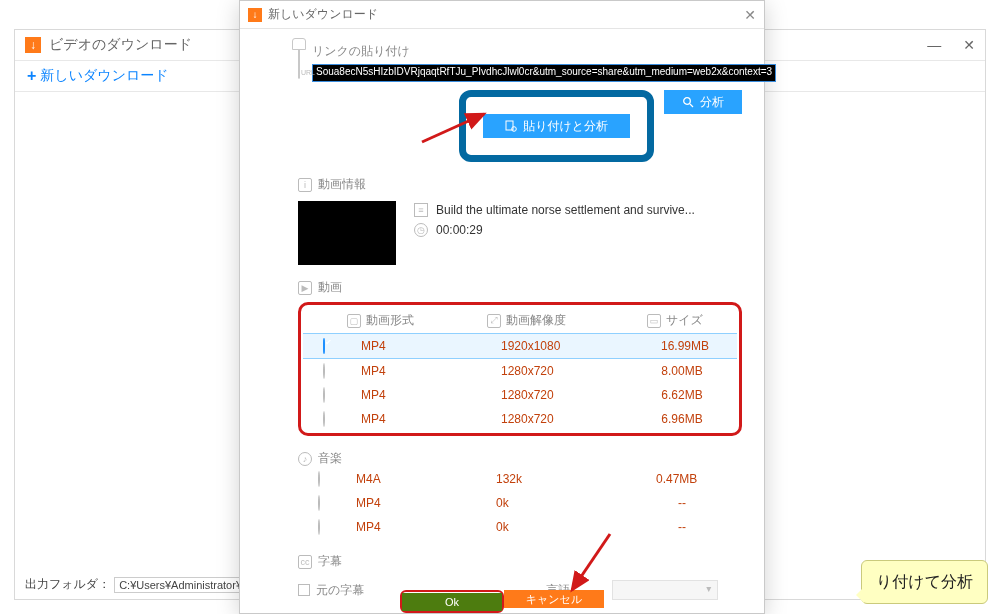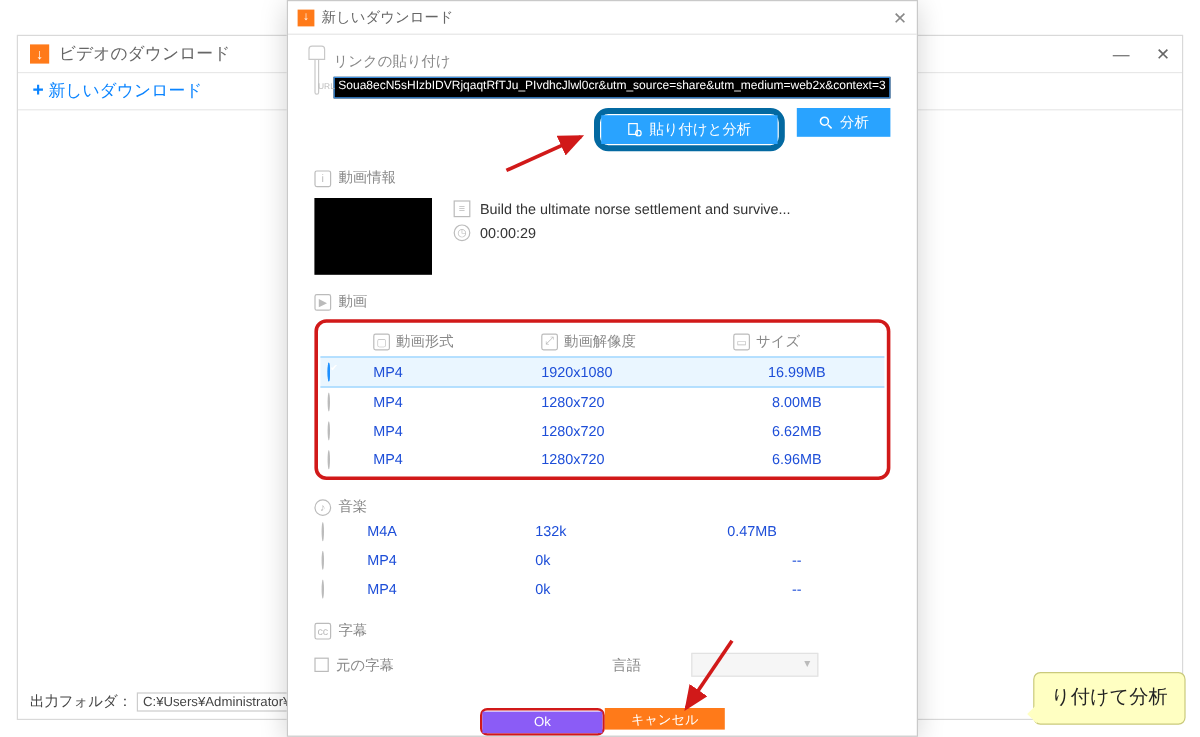--- a/index.html
+++ b/index.html
@@ -18,65 +18,65 @@
   .parent-footer { position: absolute; bottom: 6px; left: 10px; font-size: 12px; color: #444; display: flex; align-items: center; gap: 4px; }
   .outpath { border: 1px solid #ccc; padding: 1px 4px; width: 140px; font-size: 11px; white-space: nowrap; overflow: hidden; background: #fff; }
 
   
   .modal { position: absolute; top: 0; left: 239px; width: 526px; height: 614px; background: #fff; border: 1px solid #c9c9c9; box-shadow: 0 4px 22px rgba(0,0,0,.18); }
   .modal-title { display: flex; align-items: center; height: 28px; border-bottom: 1px solid #e5e5e5; padding: 0 8px; }
   .modal-title .logo { width: 14px; height: 14px; background: #ff7a19; color: #fff; font-size: 10px; display: flex; align-items: center; justify-content: center; margin-right: 6px; }
   .modal-title .t { color: #666; font-size: 12px; flex: 1; }
   .modal-title .close { color: #888; font-size: 14px; cursor: pointer; }
 
-  .modal-body { padding: 14px 22px 0 22px; font-size: 12px; color: #555; }
+  .modal-body { padding: 14px 22px 0 22px; font-size: 12px; color: #555; margin-left: 36px; }
 
   .paste-section { display: flex; align-items: flex-start; gap: 12px; }
   .clip-icon { width: 30px; height: 36px; border: 1px solid #c8c8c8; border-radius: 3px; position: relative; }
   .clip-icon::before { content: ""; position: absolute; top: -6px; left: 50%; transform: translateX(-50%); width: 12px; height: 10px; border: 1px solid #c8c8c8; border-radius: 3px 3px 0 0; background: #fff; }
   .clip-url { position: absolute; bottom: 2px; left: 2px; right: 2px; text-align: center; font-size: 7px; color: #bbb; }
   .paste-fields { flex: 1; }
   .paste-label { color: #888; font-size: 12px; margin-bottom: 4px; }
   .url-input { width: 100%; height: 18px; border: 1px solid #3a8dde; background: #000000; color: #fff; font-size: 10px; padding: 1px 3px; overflow: hidden; white-space: nowrap; }
 
   .analyse-row { display: flex; justify-content: flex-end; gap: 10px; margin-top: 8px; }
   .btn-blue { background: #29a3ff; color: #fff; border: none; height: 24px; font-size: 12px; display: flex; align-items: center; gap: 6px; padding: 0 18px; cursor: pointer; }
   .btn-blue.main { padding: 0 22px; }
-  .red-ring { border: 5px solid #0369a1; border-radius: 12px; padding: 1px; }
+  .red-ring { border: 7px solid #0369a1; border-radius: 12px; padding: 17px; }
   .tiny-i { width: 12px; height: 12px; display: inline-flex; align-items: center; justify-content: center; }
 
   .section-h { display: flex; align-items: center; gap: 6px; color: #888; font-size: 12px; margin-top: 14px; }
   .sh-icon { width: 14px; height: 14px; border: 1px solid #bbb; display: inline-flex; align-items: center; justify-content: center; font-size: 9px; color: #bbb; border-radius: 2px; }
 
   .info-row { display: flex; gap: 18px; margin-top: 8px; align-items: flex-start; }
   .thumb { width: 98px; height: 64px; background: #000; }
   .info-lines { flex: 1; padding-top: 2px; font-family: "Courier New", monospace; color: #333; font-size: 12px; }
   .info-lines .line { display: flex; align-items: center; gap: 8px; margin-bottom: 6px; }
   .il-icon { width: 14px; height: 14px; border: 1px solid #bbb; display: inline-flex; align-items: center; justify-content: center; font-size: 9px; color: #bbb; }
 
   .tbl-wrap { margin-top: 6px; border: 3px solid #d11919; border-radius: 10px; padding: 3px 2px 2px 2px; }
   .tbl-head { display: grid; grid-template-columns: 38px 140px 160px 1fr 14px; align-items: center; padding: 4px 6px; color: #888; font-size: 12px; }
   .tbl-head .hcell { display: flex; align-items: center; gap: 5px; }
   .tbl-body { position: relative; }
-  .vrow { display: grid; grid-template-columns: 38px 140px 160px 1fr 14px; align-items: center; padding: 5px 6px; font-size: 12px; color: #1d4ed8; }
+  .vrow { display: grid; grid-template-columns: 38px 140px 160px 1fr 14px; align-items: center; padding: 5px 20px; font-size: 12px; color: #c2410c; }
   .vrow.sel { background: #eaf6ff; border-top: 1px solid #8fd0ff; border-bottom: 1px solid #8fd0ff; }
   .radio { width: 12px; height: 12px; border-radius: 50%; border: 1px solid #bbb; margin: 0 auto; }
   .radio.on { background: #1e90ff; border-color: #1e90ff; position: relative; }
   .radio.on::after { content: "✔"; color: #fff; font-size: 8px; position: absolute; top: -1px; left: 1px; }
   .scroll-pip { width: 6px; height: 28px; background: #cfcfcf; border-radius: 3px; }
 
   .music-tbl .vrow { grid-template-columns: 38px 140px 160px 1fr 14px; }
 
   .sub-row { display: flex; align-items: center; margin-top: 10px; gap: 42px; color: #888; font-size: 12px; }
   .chk { width: 12px; height: 12px; border: 1px solid #bbb; display: inline-block; margin-right: 6px; vertical-align: middle; }
   .lang-sel { border: 1px solid #e2e2e2; background: #f6f6f6; width: 106px; height: 20px; position: relative; }
   .lang-sel::after { content: "▾"; position: absolute; right: 6px; top: 2px; color: #bbb; font-size: 10px; }
 
   .modal-footer { position: absolute; bottom: 0; left: 0; right: 0; display: flex; justify-content: center; }
-  .btn-ok { background: #8b5cf6; color: #fff; width: 100px; height: 18px; font-size: 11px; border: none; cursor: pointer; }
+  .btn-ok { background: #4d7c0f; color: #fff; width: 100px; height: 18px; font-size: 11px; border: none; cursor: pointer; }
   .btn-cancel { background: #ff7a19; color: #fff; width: 100px; height: 18px; font-size: 11px; border: none; cursor: pointer; }
   .ok-ring { border: 2px solid #d11919; border-radius: 6px; display: inline-block; padding: 0; }
 
   
   .arrow { position: absolute; }
   .arrow svg { overflow: visible; }
 
   
   .tip { position: absolute; right: 12px; bottom: 10px; background: #ffffc2; border: 1px solid #caca7c; border-radius: 6px; padding: 10px 14px; font-size: 16px; color: #222; line-height: 1.35; }
   .tip::after { content: ""; position: absolute; left: -14px; top: 26px; border: 8px solid transparent; border-right-color: #ffffc2; }

